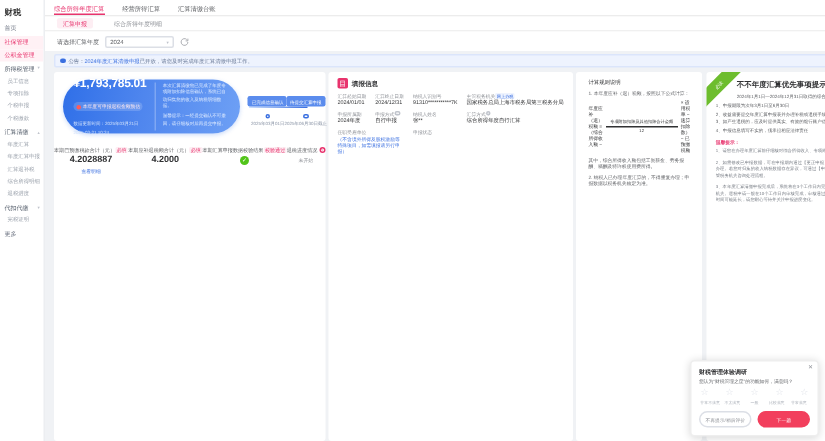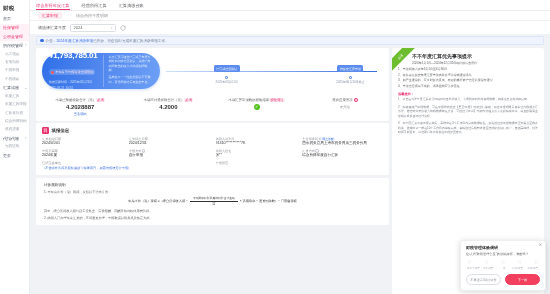--- a/index.html
+++ b/index.html
@@ -51,21 +51,21 @@
 
   .alert {
     margin: 2px 6px 0 6px; height: 9px; background: #eef3fe; border: 1px solid #dbe5fb;
     border-radius: 1.5px; display: flex; align-items: center; gap: 2px; padding: 0 3px;
   }
   .alert-dot { width: 3.6px; height: 3.6px; border-radius: 50%; background: #3a6fe0; flex: 0 0 3.6px; }
   .alert-text { font-size: 3.6px; color: #6b7b99; white-space: nowrap; }
   .alert-text .hl { color: #3a6fe0; }
 
   .content { flex: 1; display: flex; gap: 3px; padding: 2.5px 6px 0 6px; overflow: hidden; }
-  .col-left { flex: 1; display: flex; flex-direction: column; gap: 2.5px; overflow: hidden; }
+  .col-left { flex: 1; display: flex; gap: 2.5px; overflow: hidden; }
   .col-right { width: 152px; flex: 0 0 152px; }
 
   .panel { background: #fff; border-radius: 2px; }
 
   
   .hero { padding: 5px 6px 4px 6px; display: flex; align-items: center; gap: 6px; }
   .amount-card {
     width: 118px; height: 36px; border-radius: 18px;
     background: linear-gradient(100deg, #2f6fe8 0%, #4f86ee 45%, #6ea0f5 100%);
     display: flex; align-items: center; padding: 0 7px; gap: 5px; flex: 0 0 118px;

